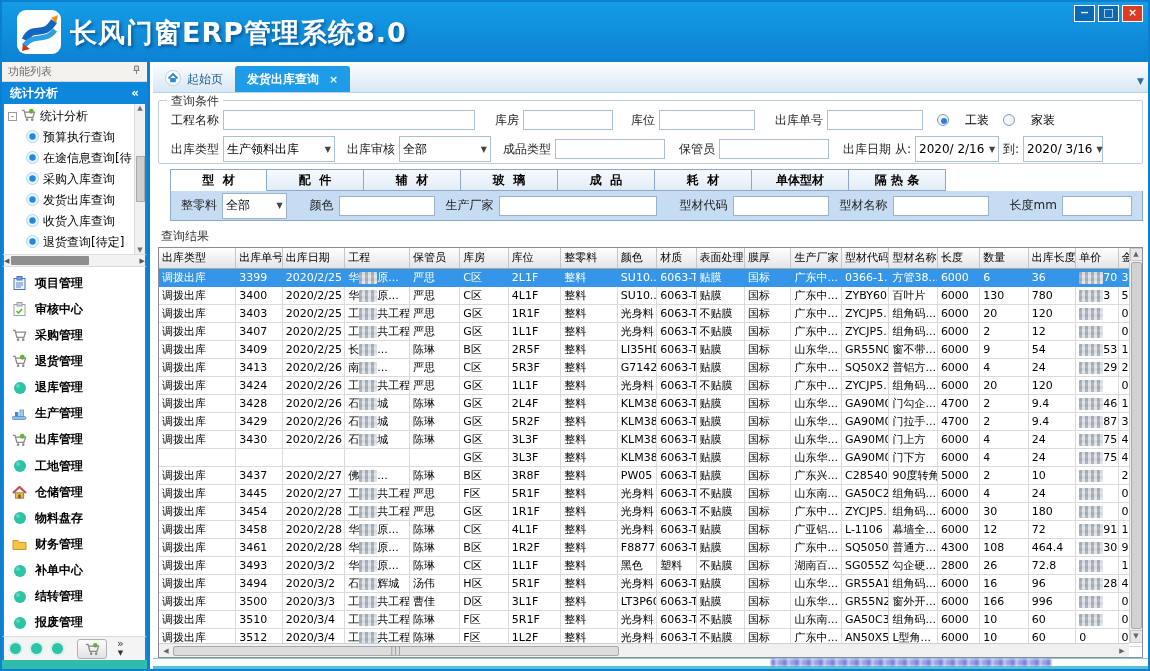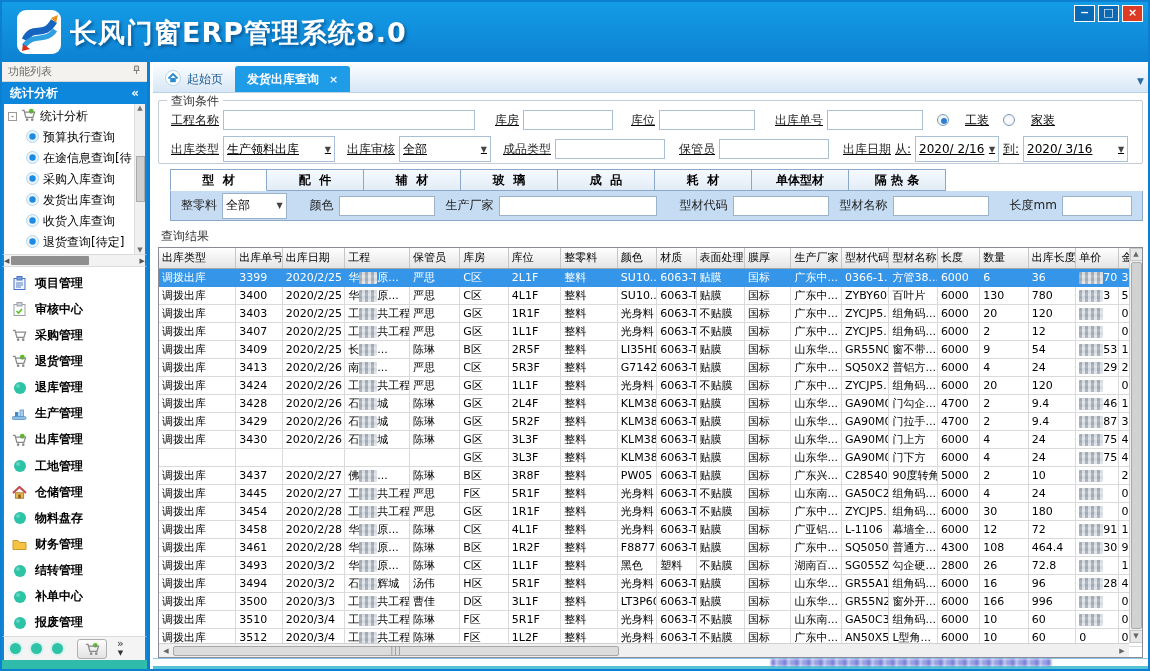--- a/index.html
+++ b/index.html
@@ -43,21 +43,21 @@
   .main{position:absolute;left:151px;top:60px;right:0;bottom:0;background:#fff;display:flex;flex-direction:column;}
   .tabbar{height:31px;background:linear-gradient(#fdfeff,#d7e7f6);border-bottom:1px solid #b8d2e8;display:flex;align-items:flex-end;position:relative;flex:none;}
   .tab{height:26px;display:flex;align-items:center;gap:6px;padding:0 12px;font-size:12px;color:#1d5c93;cursor:default;}
   .tab.active{background:#1e9ce8;color:#fff;font-weight:bold;border-radius:3px 3px 0 0;}
   .tab .x{font-size:11px;color:#e8f4ff;margin-left:4px;}
   .tab-drop{position:absolute;right:4px;bottom:6px;font-size:9px;color:#2a6ea8;}
 
   .group{position:relative;margin:7px 5px 0 5px;border:1px solid #c2cdd8;border-radius:2px;flex:none;}
   .group>.legend{position:absolute;top:-8px;left:8px;background:#fff;padding:0 4px;font-size:12px;color:#333;}
   .qgroup{height:64px;}
-  .qrow{display:flex;align-items:center;gap:4px;padding-left:12px;margin-top:9px;white-space:nowrap;text-decoration:underline;}
+  .qrow{display:flex;align-items:center;gap:4px;padding-left:12px;margin-top:9px;white-space:nowrap;}
   .qrow.second{margin-top:6px;}
   .lbl{font-size:12px;color:#222;}
   .ti{height:20px;border:1px solid #a9c0d6;background:#fff;font-size:12px;padding:0 3px;font-family:inherit;}
   .combo{height:20px;border:1px solid #a9c0d6;background:#fff;display:inline-flex;align-items:center;justify-content:space-between;padding:12px 3px;font-size:12px;}
   .combo .arr{font-size:8px;color:#444;margin-left:4px;}
   .radio-opt{display:inline-flex;align-items:center;gap:16px;margin-left:10px;}
   .radio{width:12px;height:12px;border-radius:50%;border:1px solid #7a9ab8;background:radial-gradient(#fff,#e9eef4);position:relative;flex:none;}
   .radio.sel::after{content:"";position:absolute;left:3px;top:3px;width:6px;height:6px;border-radius:50%;background:#2d7fd3;}
   .btn-stack{position:absolute;right:265px;top:6px;display:flex;flex-direction:column;gap:7px;}
   .btn{height:22px;border:1px solid #7d7d7d;border-radius:3px;background:linear-gradient(#fefefe,#d9d9d9);display:flex;align-items:center;gap:6px;padding:0 9px;font-size:12px;min-width:88px;justify-content:center;}
@@ -324,30 +324,30 @@
           </span>
           <span>财务管理</span>
         </div>
         <div class="menu-item">
           <span class="ic">
             <svg width="14" height="14">
               <circle cx="7" cy="7" r="6" fill="#2cc3a6"></circle>
               <circle cx="5" cy="5" r="2" fill="#6fdcc7" opacity=".8"></circle>
             </svg>
           </span>
-          <span>结转管理</span>
+          <span>补单中心</span>
         </div>
         <div class="menu-item">
           <span class="ic">
             <svg width="14" height="14">
               <circle cx="7" cy="7" r="6" fill="#2cc3a6"></circle>
               <circle cx="5" cy="5" r="2" fill="#6fdcc7" opacity=".8"></circle>
             </svg>
           </span>
-          <span>补单中心</span>
+          <span>结转管理</span>
         </div>
         <div class="menu-item">
           <span class="ic">
             <svg width="14" height="14">
               <circle cx="7" cy="7" r="6" fill="#2cc3a6"></circle>
               <circle cx="5" cy="5" r="2" fill="#6fdcc7" opacity=".8"></circle>
             </svg>
           </span>
           <span>报废管理</span>
         </div>
@@ -422,21 +422,21 @@
         <input class="ti" style="width: 110px;">
         <span class="lbl" style="margin-left:10px">保管员</span>
         <input class="ti" style="width: 110px;">
         <span class="lbl" style="margin-left:10px">出库日期</span>
         <span class="lbl">从:</span>
         <span class="combo" style="width:84px">
             <span>2020/ 2/16</span>
             <span class="arr">▼</span>
           </span>
         <span class="lbl">到:</span>
-        <span class="combo" style="width:105px">
+        <span class="combo" style="width:80px">
             <span>2020/ 3/16</span>
             <span class="arr">▼</span>
           </span>
       </div>
     </div>
 
     <div class="mat-wrap">
       <div class="mat-tabs" id="matTabs">
           <div class="mat-tab active">型  材</div>
           <div class="mat-tab">配  件</div>

